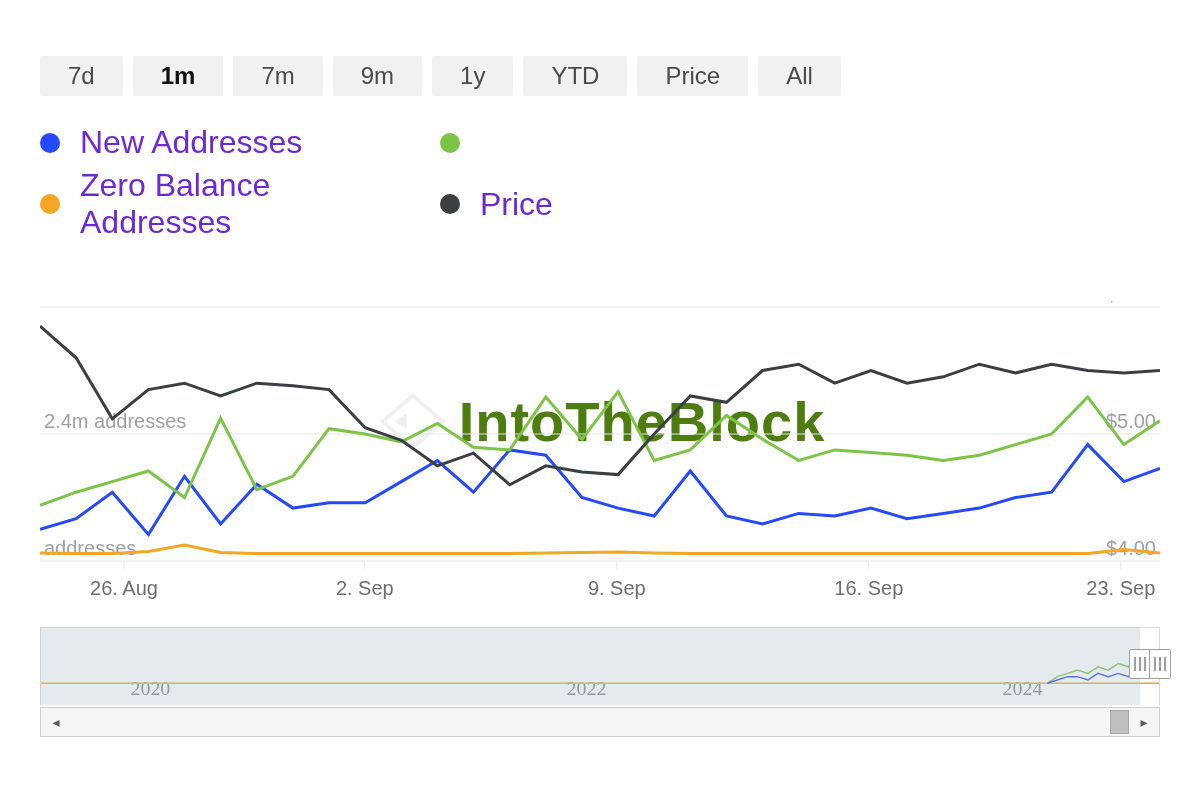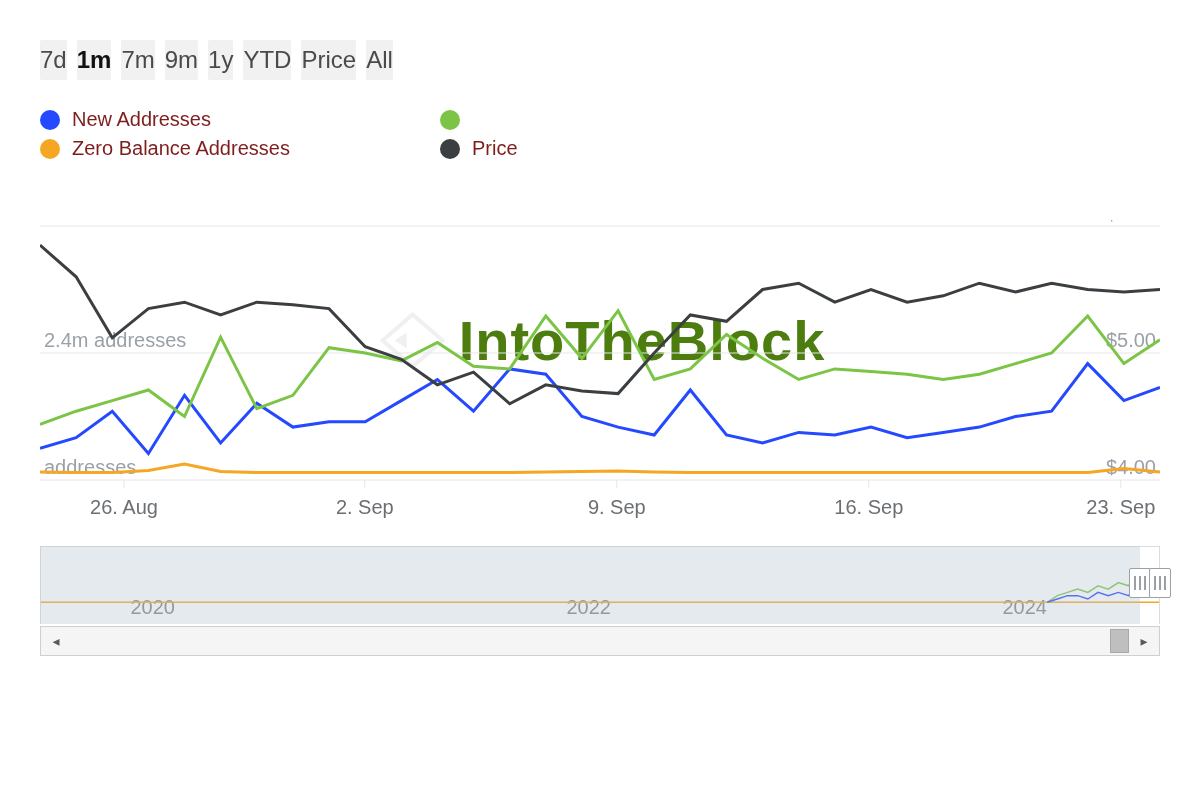--- a/index.html
+++ b/index.html
@@ -11,48 +11,49 @@
     height: 800px;
     overflow: hidden;
     color: #333;
   }
   .wrap { padding: 40px 40px 0 40px; }
   .range-row { display: flex; gap: 10px; margin-bottom: 28px; }
   .range-btn {
     background: #f1f1f1;
     color: #4a4a4a;
     font-size: 24px;
-    padding: 6px 0;
+    padding: 6px 28px;
     border-radius: 2px;
     cursor: pointer;
     user-select: none;
+    margin-top: 16px;
   }
   .range-btn.active { font-weight: 700; color: #111; text-align: center; }
   .legend { display: flex; flex-wrap: wrap; column-gap: 40px; row-gap: 6px; max-width: 760px; margin-bottom: 10px; }
   .legend-item { display: flex; align-items: center; gap: 12px; width: 360px; cursor: pointer; }
   .legend-dot { width: 20px; height: 20px; border-radius: 50%; flex: 0 0 20px; }
-  .legend-label { font-size: 20px; color: #7f1d1d; }
+  .legend-label { font-size: 32px; color: #6d28d9; margin-left: 8px; }
   .chart-area { position: relative; margin-top: 60px; height: 300px; }
   .chart-svg { position: absolute; inset: 0; }
   .gridline { stroke: #e6e6e6; stroke-width: 1; }
   .axis-text-left { fill: #9aa1a8; font-size: 20px; text-anchor: start; }
   .axis-text-right { fill: #9aa1a8; font-size: 20px; text-anchor: end; }
   .xaxis-text { fill: #6b6f73; font-size: 20px; text-anchor: middle; }
   .line-blue   { stroke: #2449ff; stroke-width: 3; fill: none; }
   .line-orange { stroke: #f5a623; stroke-width: 3; fill: none; }
   .line-green  { stroke: #7cc445; stroke-width: 3; fill: none; }
   .line-black  { stroke: #3b3f42; stroke-width: 3; fill: none; }
   .watermark {
     position: absolute; left: 50%; top: 40%; transform: translate(-50%,-50%);
     font-size: 56px; font-weight: 600; color: #4d7c0f; letter-spacing: 1px;
     display: flex; align-items: center; gap: 8px; pointer-events: none;
   }
   .watermark svg { opacity: 0.5; }
   .nav-wrap { margin-top: 26px; position: relative; height: 110px; }
-  .nav-chart { position: absolute; left: 0; right: 0; top: 0; height: 78px; border: 1px solid #dcdcdc; border-bottom: none; }
+  .nav-chart { position: absolute; left: 0; right: 0; top: 0; height: 78px; border: 1px solid #dcdcdc; border-bottom: none; font-family: Liberation Serif, serif; }
   .nav-chart svg { width: 100%; height: 100%; }
   .nav-year { fill: #808488; font-size: 20px; text-anchor: start; }
   .nav-mask-left, .nav-mask-right { position: absolute; top: 0; bottom: 32px; background: rgba(180,195,210,0.35); }
   .nav-mask-left { left: 0; }
   .nav-handle {
     position: absolute; top: 22px; width: 22px; height: 30px;
     background: #fff; border: 1px solid #9aa0a6; border-radius: 2px;
     display: flex; align-items: center; justify-content: center; gap: 3px;
     cursor: ew-resize;
   }

